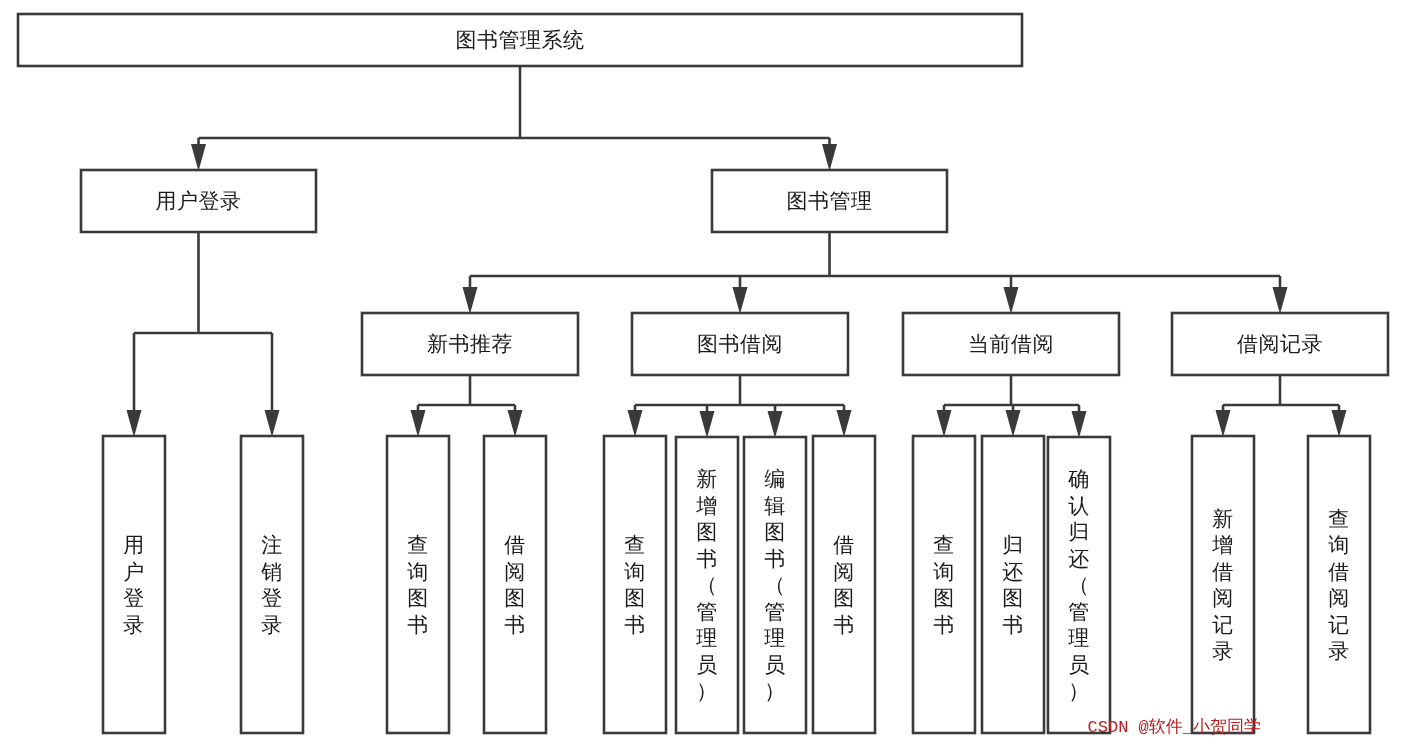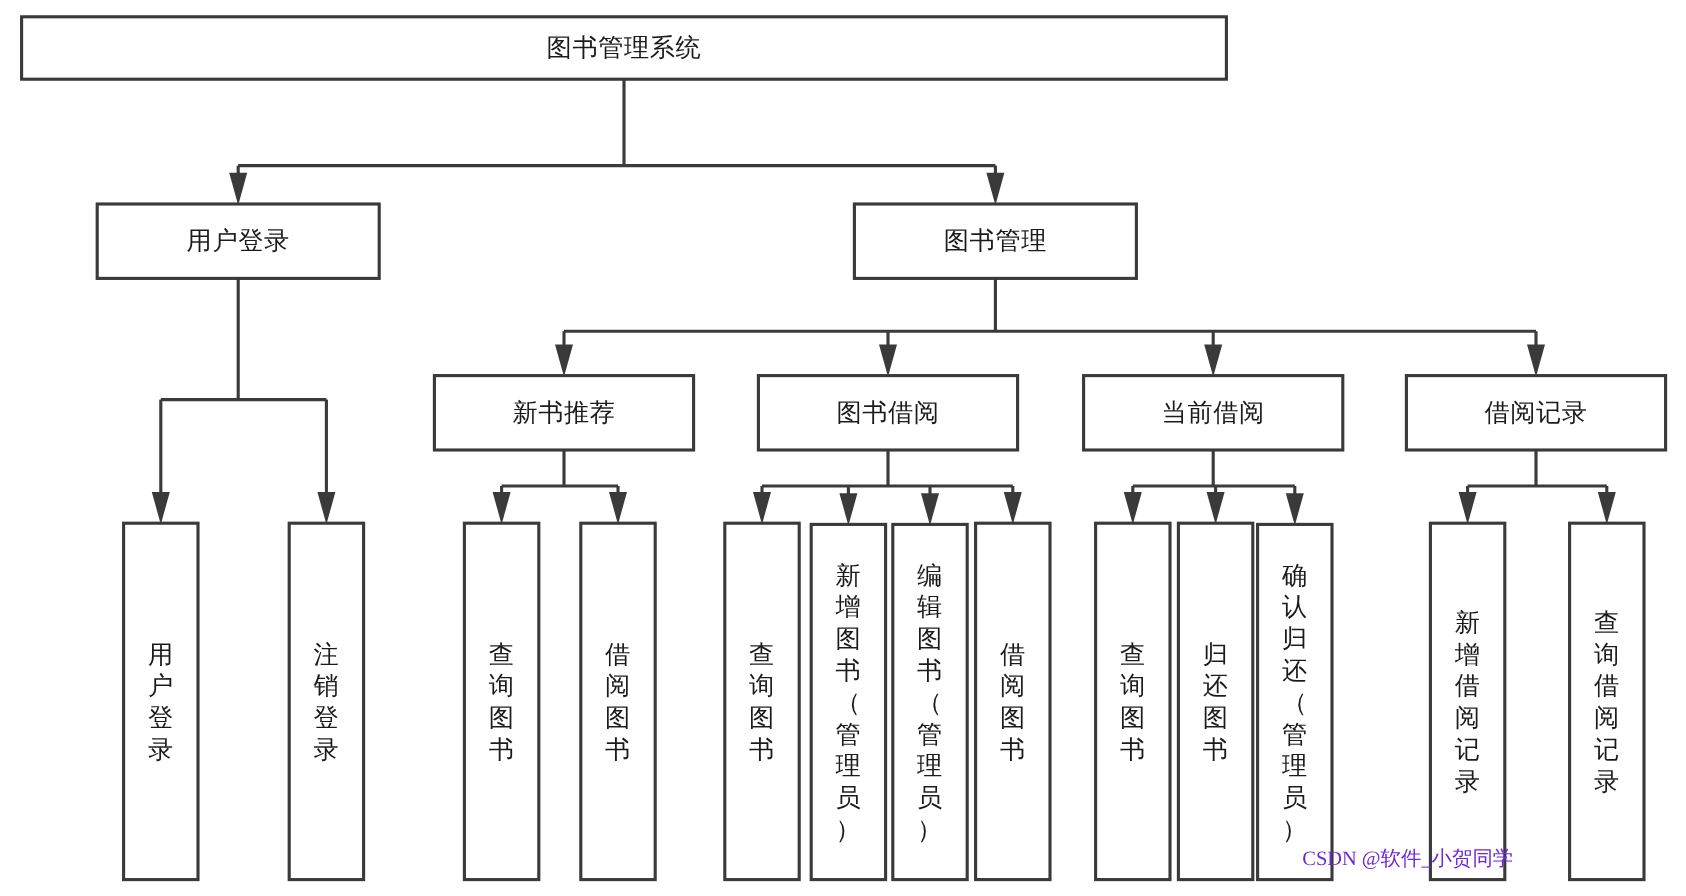--- a/index.html
+++ b/index.html
@@ -52,24 +52,24 @@
   .node-label-v {
     font-family: "DejaVu Sans", "Liberation Sans", sans-serif;
     font-size: 21px;
     fill: #1b1b1b;
     text-anchor: middle;
     letter-spacing: 0.5px;
   }
   .watermark {
     position: absolute;
     right: 8px;
-    bottom: 20px;
-    font-family: Liberation Serif, serif;
+    bottom: 9px;
+    font-family: Liberation Mono, monospace;
     font-size: 17px;
-    color: #6d28d9;
+    color: #b91c1c;
     white-space: nowrap;
     user-select: none;
   }
 </style>
 </head>
 <body>
 
 <div id="diagram-root">
   <svg id="tree-svg" viewBox="0 0 1405 747">
     <g id="edges-layer">

